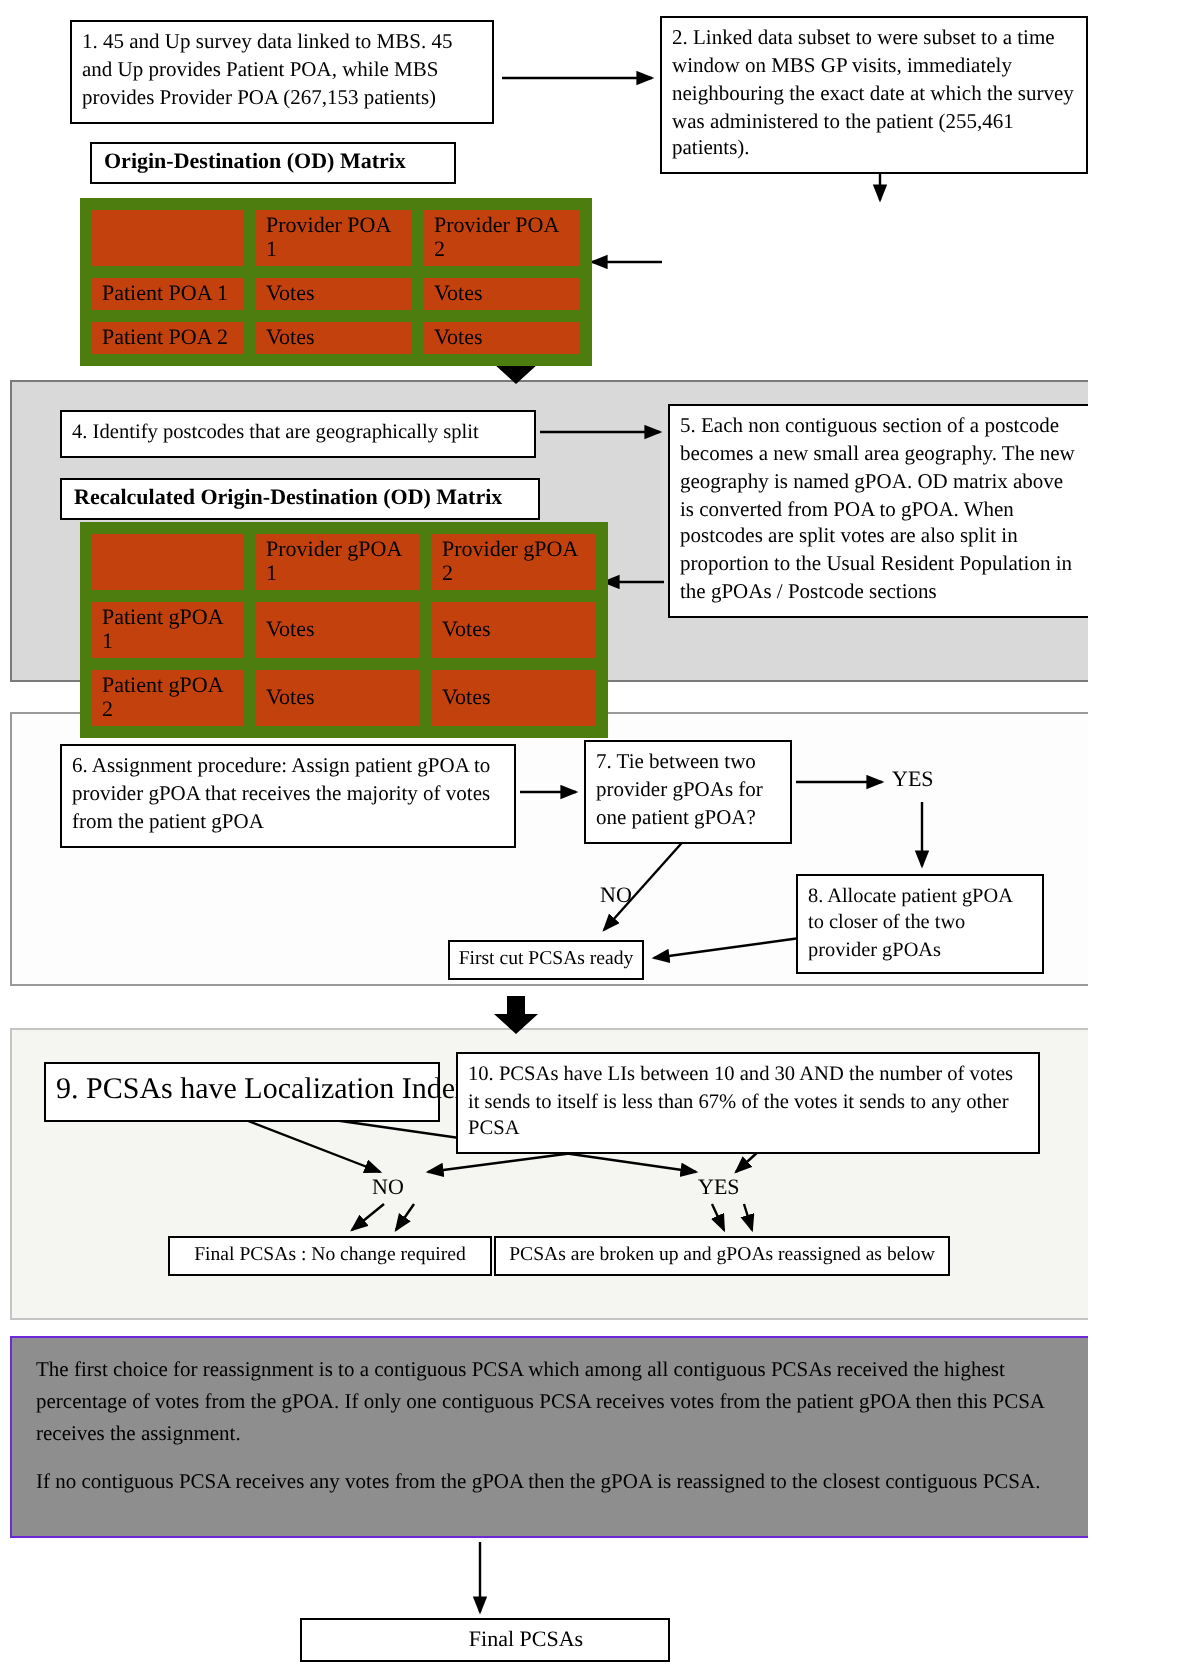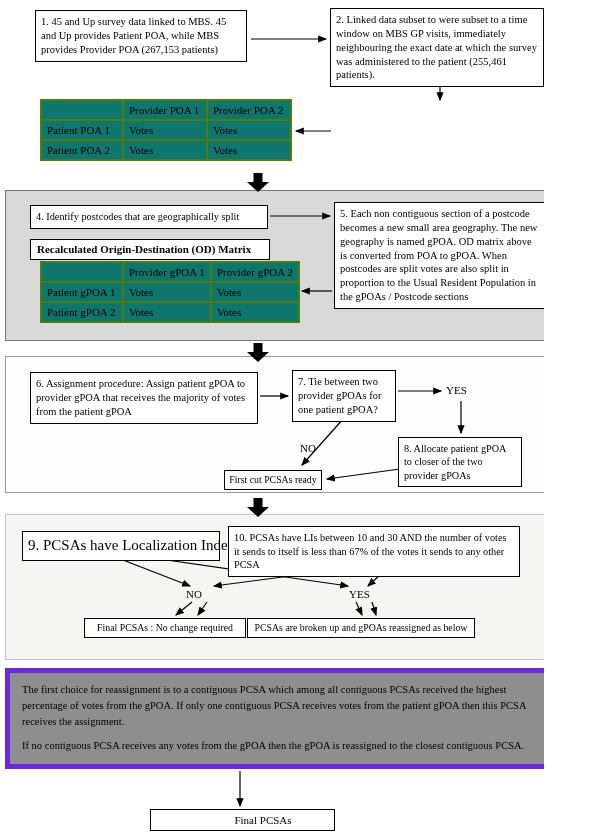--- a/index.html
+++ b/index.html
@@ -6,30 +6,30 @@
   .canvas{
     position:relative;width:544px;height:840px;background:#fff;
     font-family:"Liberation Serif","DejaVu Serif",serif;color:#000;overflow:hidden;
   }
   *{box-sizing:border-box;}
   .overlay{position:absolute;left:0;top:0;width:600px;height:840px;z-index:1;pointer-events:none;}
   .section-bg{position:absolute;left:5px;width:553px;z-index:0;}
   .bg-s2{top:190px;height:151px;background:#d9d9d9;border:1px solid #7a7a7a;}
   .bg-s3{top:356px;height:137px;background:#fdfdfd;border:1px solid #9a9a9a;}
   .bg-s4{top:514px;height:146px;background:#f5f5f2;border:1px solid #c4c4c4;}
-  .bg-s5{top:668px;height:101px;background:#8e8e8e;border:5px solid #6d28d9;padding:9px 12px;z-index:2;}
+  .bg-s5{top:668px;height:101px;background:#8e8e8e;border:1px solid #6d28d9;padding:9px 12px;z-index:2;}
   .box{
     position:absolute;background:#fff;border:1px solid #000;
     padding:4px 5px;font-size:10.5px;line-height:1.32;z-index:2;
   }
   .matrix-title{font-weight:bold;font-size:11px;padding:2px 6px;}
   .center{display:flex;align-items:center;justify-content:center;text-align:center;padding:2px 3px;}
   .lbl{position:absolute;z-index:2;font-size:11px;}
   table.od{position:absolute;border-collapse:collapse;background:#fff;z-index:2;font-size:11px;}
-  table.od td{border:2px solid #4d7c0f;padding:2px 5px;height:20px;background:#0f766e;}
+  table.od td{border:6px solid #4d7c0f;padding:2px 5px;height:20px;background:#c2410c;}
   .side-label{
     position:absolute;left:561px;width:35px;background:#d4d4d4;border:1px solid #333;
     display:flex;align-items:center;justify-content:center;z-index:2;
     font-weight:bold;writing-mode:vertical-rl;white-space:nowrap;line-height:1;
   }
   .sl-1{top:5px;height:167px;font-size:10.5px;}
   .sl-2{top:190px;height:151px;font-size:12px;}
   .sl-3{top:356px;height:137px;font-size:12px;}
   .sl-4{top:514px;height:146px;font-size:9px;letter-spacing:-0.2px;}
   .sl-5{top:668px;height:101px;font-size:12px;}
@@ -82,20 +82,21 @@
       <polygon points="253.5,343 262.5,343 262.5,352 269,352 258,362 247,352 253.5,352"></polygon>
       <polygon points="253.5,498 262.5,498 262.5,507 269,507 258,517 247,507 253.5,507"></polygon>
     </g>
     <g stroke="#000" stroke-width="1.2" fill="none">
       <line x1="240" y1="771" x2="240" y2="806" marker-end="url(#ah)"></line>
     </g>
   </svg>
 
   <div class="box" style="left:35px;top:10px;width:212px;">1. 45 and Up survey data linked to MBS. 45 and Up provides Patient POA, while MBS provides Provider POA (267,153 patients)</div>
   <div class="box" style="left:330px;top:8px;width:214px;">2. Linked data subset to were subset to a time window on MBS GP visits, immediately neighbouring the exact date at which the survey was administered to the patient (255,461 patients).</div>
+  <div class="box matrix-title" style="left:45px;top:71px;width:183px;">Origin-Destination (OD) Matrix</div>
   <table class="od" style="left:40px;top:99px;">
     <tbody>
         <tr>
       <td style="width:82px;"></td>
       <td style="width:84px;">Provider POA 1</td>
       <td style="width:84px;margin-left:40px;">Provider  POA 2</td>
     </tr>
     <tr>
       <td>Patient POA 1</td>
       <td>Votes</td>

